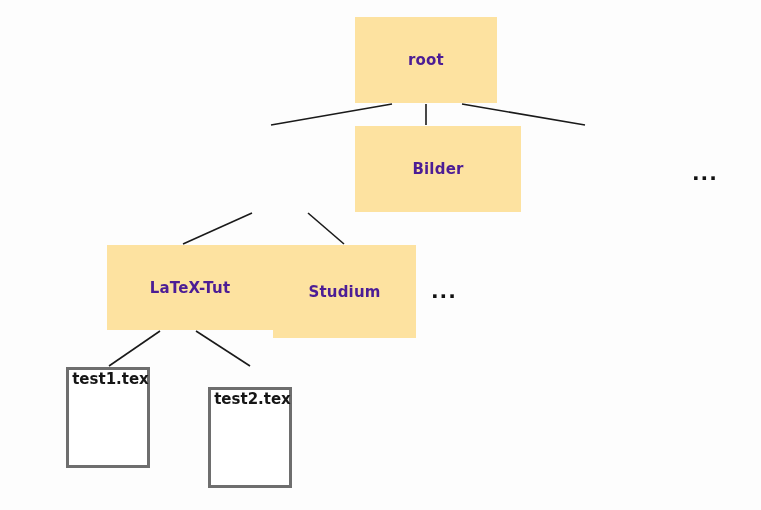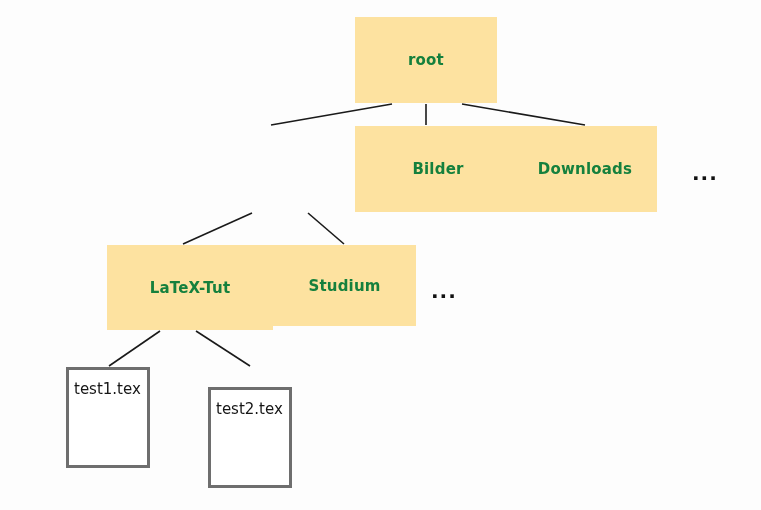--- a/index.html
+++ b/index.html
@@ -31,34 +31,34 @@
   .node {
     position: absolute;
     box-sizing: border-box;
     display: flex;
     align-items: center;
     justify-content: center;
     text-align: center;
   }
   .folder {
     background: #fde2a0;
-    color: #15803d;
+    color: #4c1d95;
     font-weight: bold;
     font-size: 15px;
     letter-spacing: 0.2px;
   }
   .file {
     background: #ffffff;
     border: 3px solid #6e6e6e;
     color: #161616;
-    font-weight: normal;
+    font-weight: bold;
     font-size: 15px;
     align-items: flex-start;
-    justify-content: flex-start;
-    padding: 11px 0 0 5px;
+    justify-content: center;
+    padding: 1px 0 0 5px;
     text-align: left;
     line-height: 1.1;
   }
   .ellipsis {
     position: absolute;
     color: #111111;
     font-weight: bold;
     font-size: 20px;
     letter-spacing: 1px;
     line-height: 1;
@@ -89,31 +89,28 @@
 
   <div class="node folder" style="left:355px; top:17px; width:142px; height:86px;">
     <span>root</span>
   </div>
 
 
   <div class="node folder" style="left:355px; top:126px; width:166px; height:86px;">
     <span>Bilder</span>
   </div>
 
-  <div class="node folder" style="left:513px; top:126px; width:144px; height:86px;">
-    <span>Downloads</span>
-  </div>
 
   <div class="ellipsis" style="left:692px; top:163px;">...</div>
 
   <div class="node folder" style="left:107px; top:245px; width:166px; height:85px;">
     <span>LaTeX-Tut</span>
   </div>
 
-  <div class="node folder" style="left:273px; top:245px; width:143px; height:81px;">
+  <div class="node folder" style="left:273px; top:245px; width:143px; height:93px;">
     <span>Studium</span>
   </div>
 
   <div class="ellipsis" style="left:431px; top:281px;">...</div>
 
   <div class="node file" style="left:66px; top:367px; width:84px; height:101px;">
     <span>test1.tex</span>
   </div>
 
   <div class="node file" style="left:208px; top:387px; width:84px; height:101px;">

